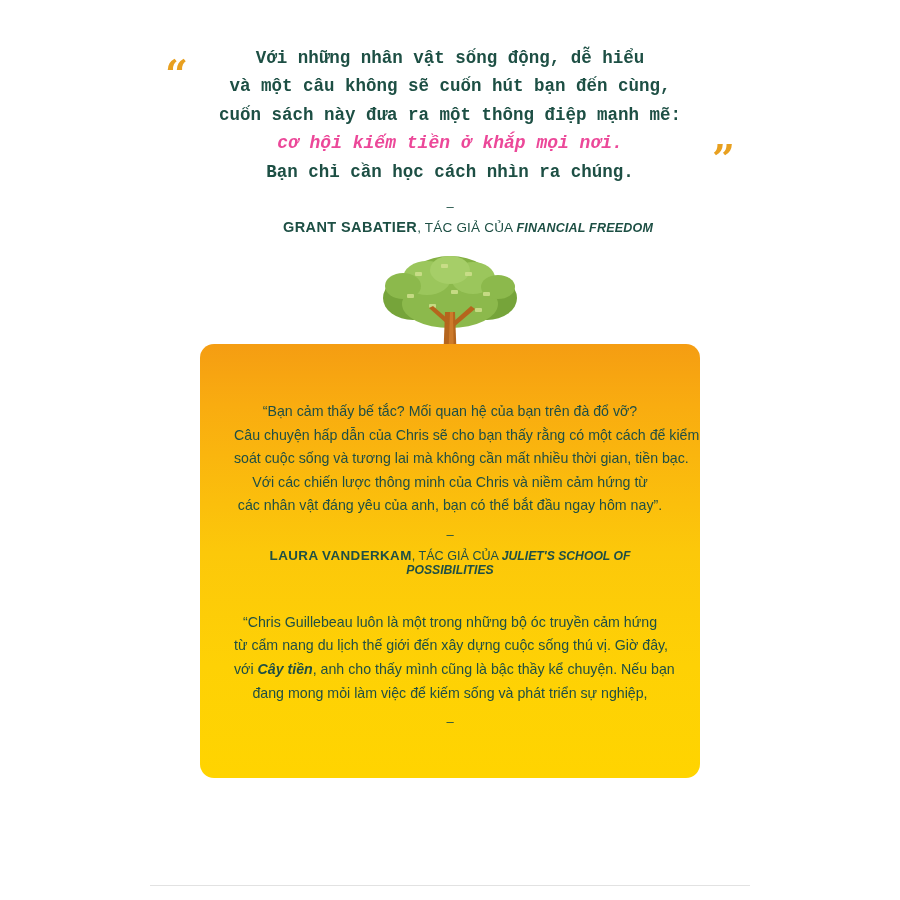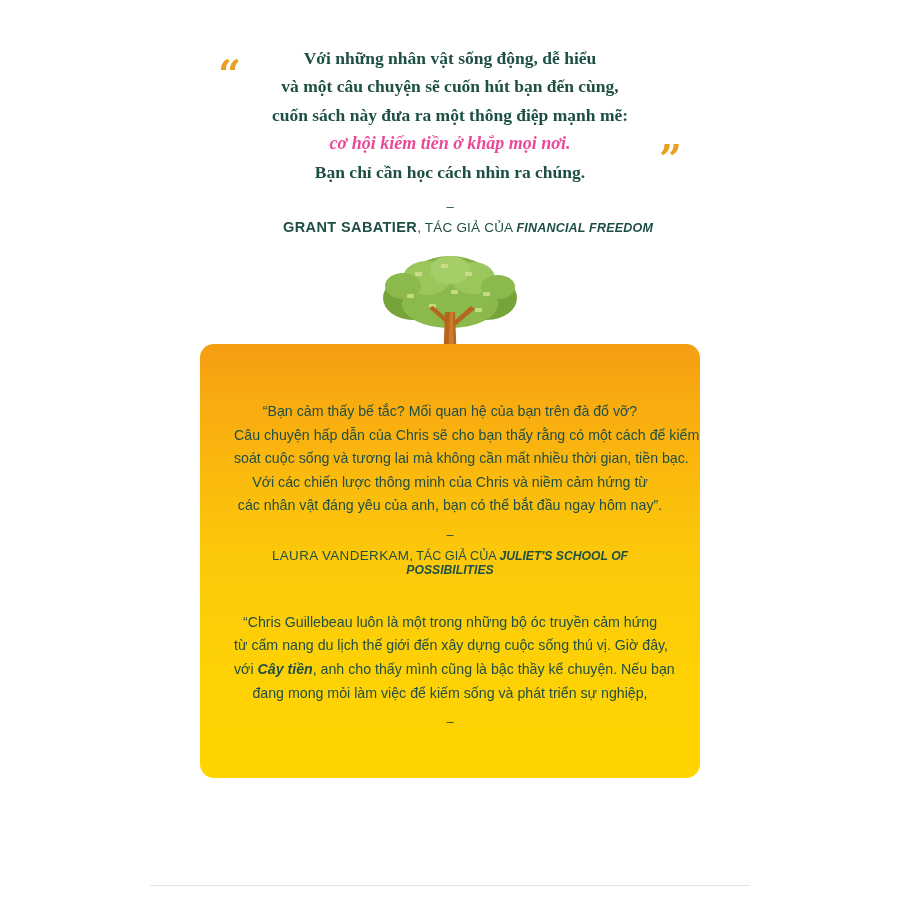--- a/index.html
+++ b/index.html
@@ -44,21 +44,21 @@
   }
   .qmark.open {
     left: 6px;
     top: 10px;
   }
   .qmark.close {
     right: 6px;
     bottom: 8px;
   }
   .q-line {
-    font-family: Liberation Serif, serif;
+    font-family: Liberation Mono, monospace;
     font-weight: bold;
     font-size: 17.5px;
     color: #1d4f44;
     line-height: 1.62;
     white-space: nowrap;
   }
   .q-line.accent {
     color: #ec4899;
     font-style: italic;
     font-size: 18px;
@@ -136,21 +136,21 @@
     margin-top: 10px;
     line-height: 1;
   }
   .card-attrib {
     text-align: center;
     margin-top: 7px;
     color: #1f4f45;
     font-size: 12.6px;
   }
   .card-attrib .name {
-    font-weight: normal;
+    font-weight: bold;
     text-transform: uppercase;
     font-size: 13.4px;
     letter-spacing: 0.4px;
     margin-top: 36px;
   }
   .card-attrib .work {
     font-style: italic;
     font-weight: bold;
     text-transform: uppercase;
     font-size: 12.2px;
@@ -172,21 +172,21 @@
 </head>
 <body>
 
 <div class="page">
 
   <div class="top-block">
     <div class="quote-lines">
       <span class="qmark open">“</span>
       <span class="qmark close">”</span>
       <div class="q-line">Với những nhân vật sống động, dễ hiểu</div>
-      <div class="q-line">và một câu chuyện sẽ cuốn hút bạn đến cùng,</div>
+      <div class="q-line">và một câu không sẽ cuốn hút bạn đến cùng,</div>
       <div class="q-line">cuốn sách này đưa ra một thông điệp mạnh mẽ:</div>
       <div class="q-line accent">cơ hội kiếm tiền ở khắp mọi nơi.</div>
       <div class="q-line">Bạn chỉ cần học cách nhìn ra chúng.</div>
     </div>
     <div class="attrib-dash">–</div>
     <div class="attrib">
       <span class="name">GRANT SABATIER</span><span class="role">, TÁC GIẢ CỦA </span><span class="work">FINANCIAL FREEDOM</span>
     </div>
   </div>
 

